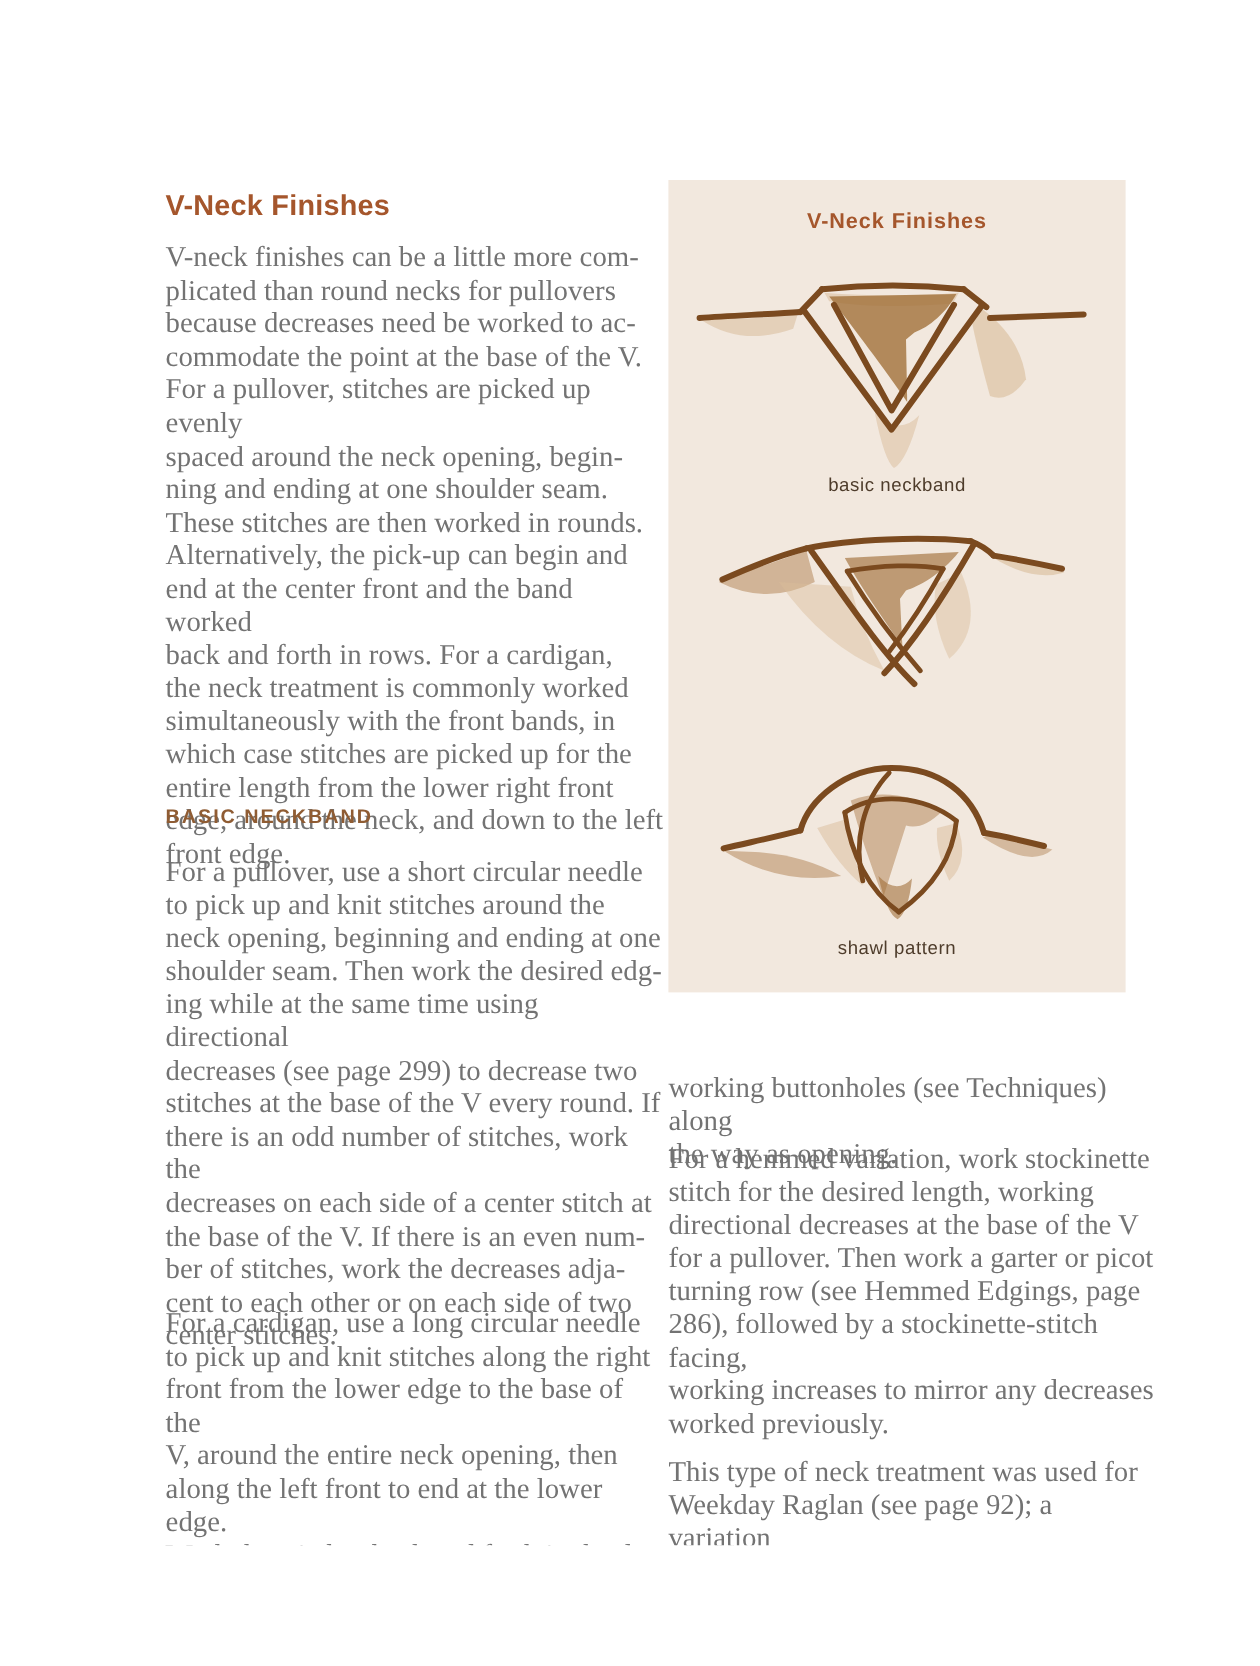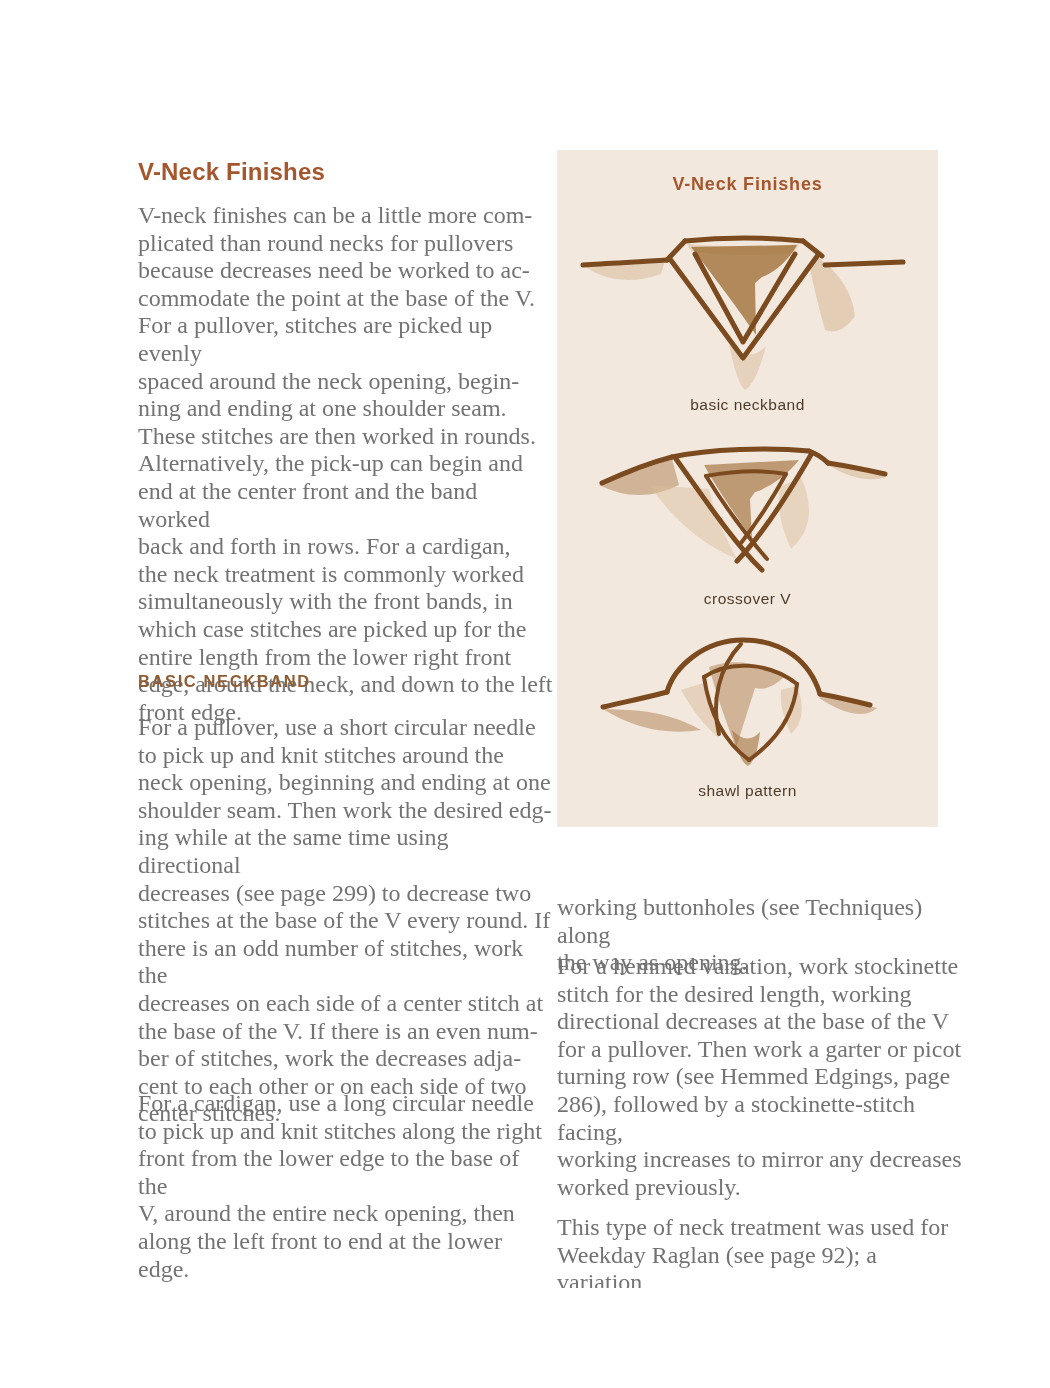--- a/index.html
+++ b/index.html
@@ -145,21 +145,20 @@
       <path class="stroke" d="M33,40 C55,30 80,20 103,14"></path>
       <path class="stroke" d="M103,14 C140,6 200,4 240,8"></path>
       <path class="stroke" d="M240,8 C248,11 254,15 259,20"></path>
       <path class="stroke" d="M259,20 C278,23 298,27 316,31"></path>
       <path class="stroke" d="M107,16 C135,55 165,100 193,127"></path>
       <path class="stroke" d="M243,10 C220,50 195,90 168,118"></path>
       <path class="stroke-thin" d="M137,33 C165,28 195,27 217,31"></path>
       <path class="stroke-thin" d="M137,33 C155,62 177,92 198,116"></path>
       <path class="stroke-thin" d="M217,31 C201,60 186,82 172,100"></path>
     </svg>
-    <div class="fig-caption cap-2">crossover V</div>
 
     <svg class="figure-svg fig-3" viewBox="0 0 345 160">
       <path d="M34,97 Q80,126 132,118 Q100,100 60,98 Z" fill="#b08050" opacity="0.5"></path>
       <path d="M250,86 Q290,112 308,96 Q280,88 254,84 Z" fill="#b08050" opacity="0.45"></path>
       <path d="M140,55 Q175,42 216,64 Q200,80 186,76 Q172,120 167,136 Q150,92 140,55 Z" fill="#b08050" opacity="0.5"></path>
       <path d="M112,78 Q130,110 150,126 Q140,95 138,70 Z" fill="#d9bc9a" opacity="0.5"></path>
       <path d="M228,74 Q240,105 222,122 Q210,96 212,78 Z" fill="#d9bc9a" opacity="0.5"></path>
       <path d="M163,118 Q170,150 179,154 Q188,148 191,120 Q178,134 163,118 Z" fill="#a1703a" opacity="0.6"></path>
       <path class="stroke" d="M34,95 C55,90 76,86 98,80"></path>
       <path class="stroke" d="M98,80 C105,55 135,28 174,28 C215,28 241,50 251,82"></path>

